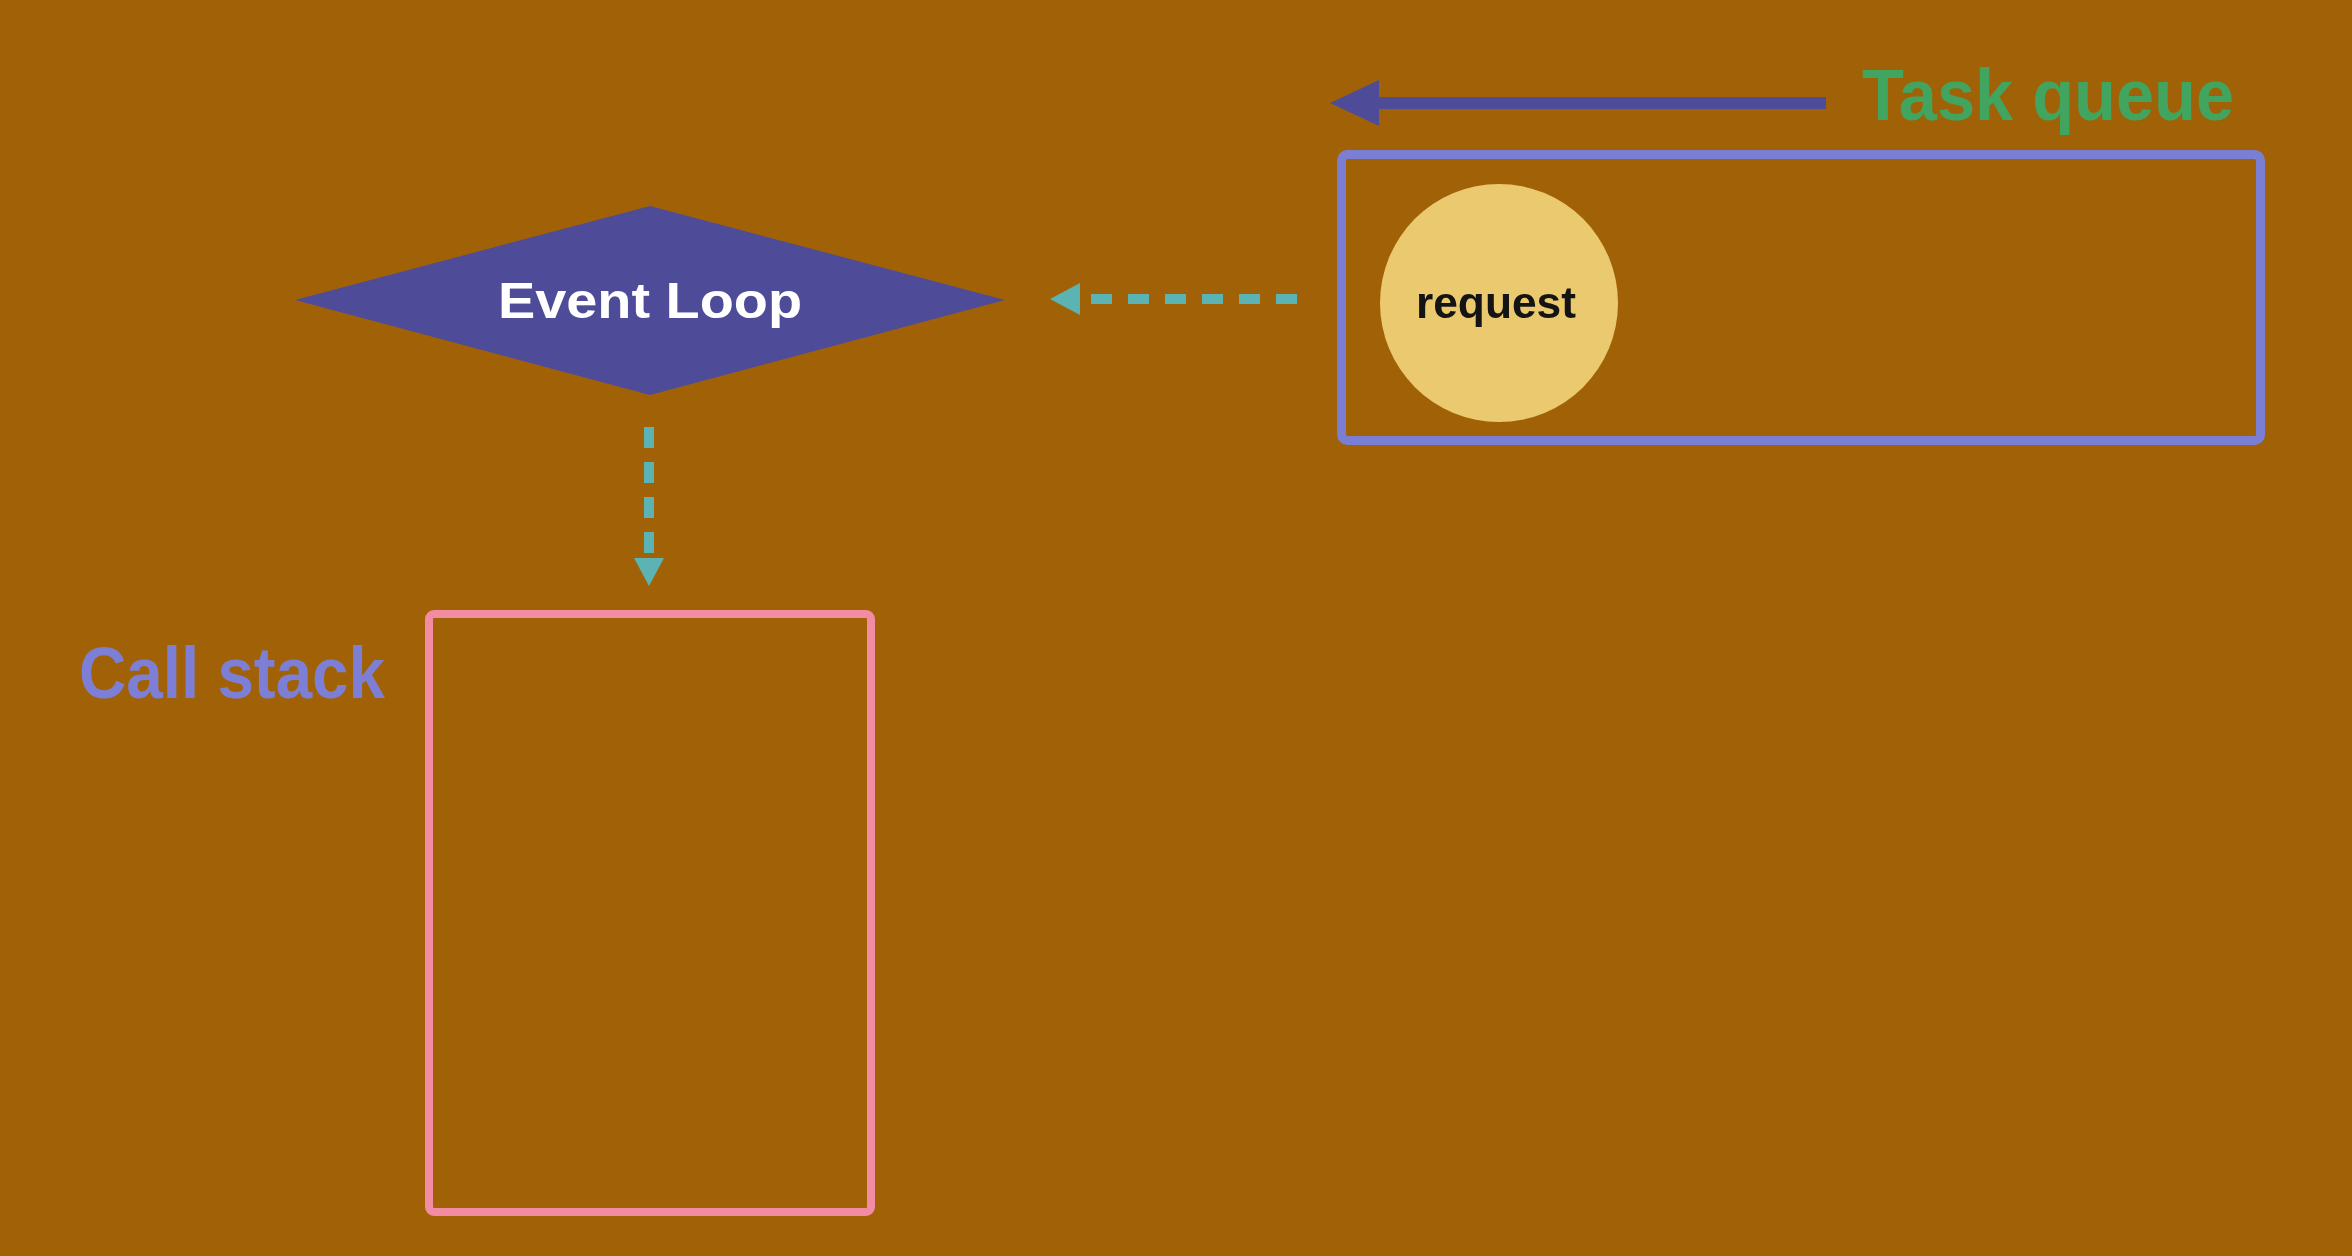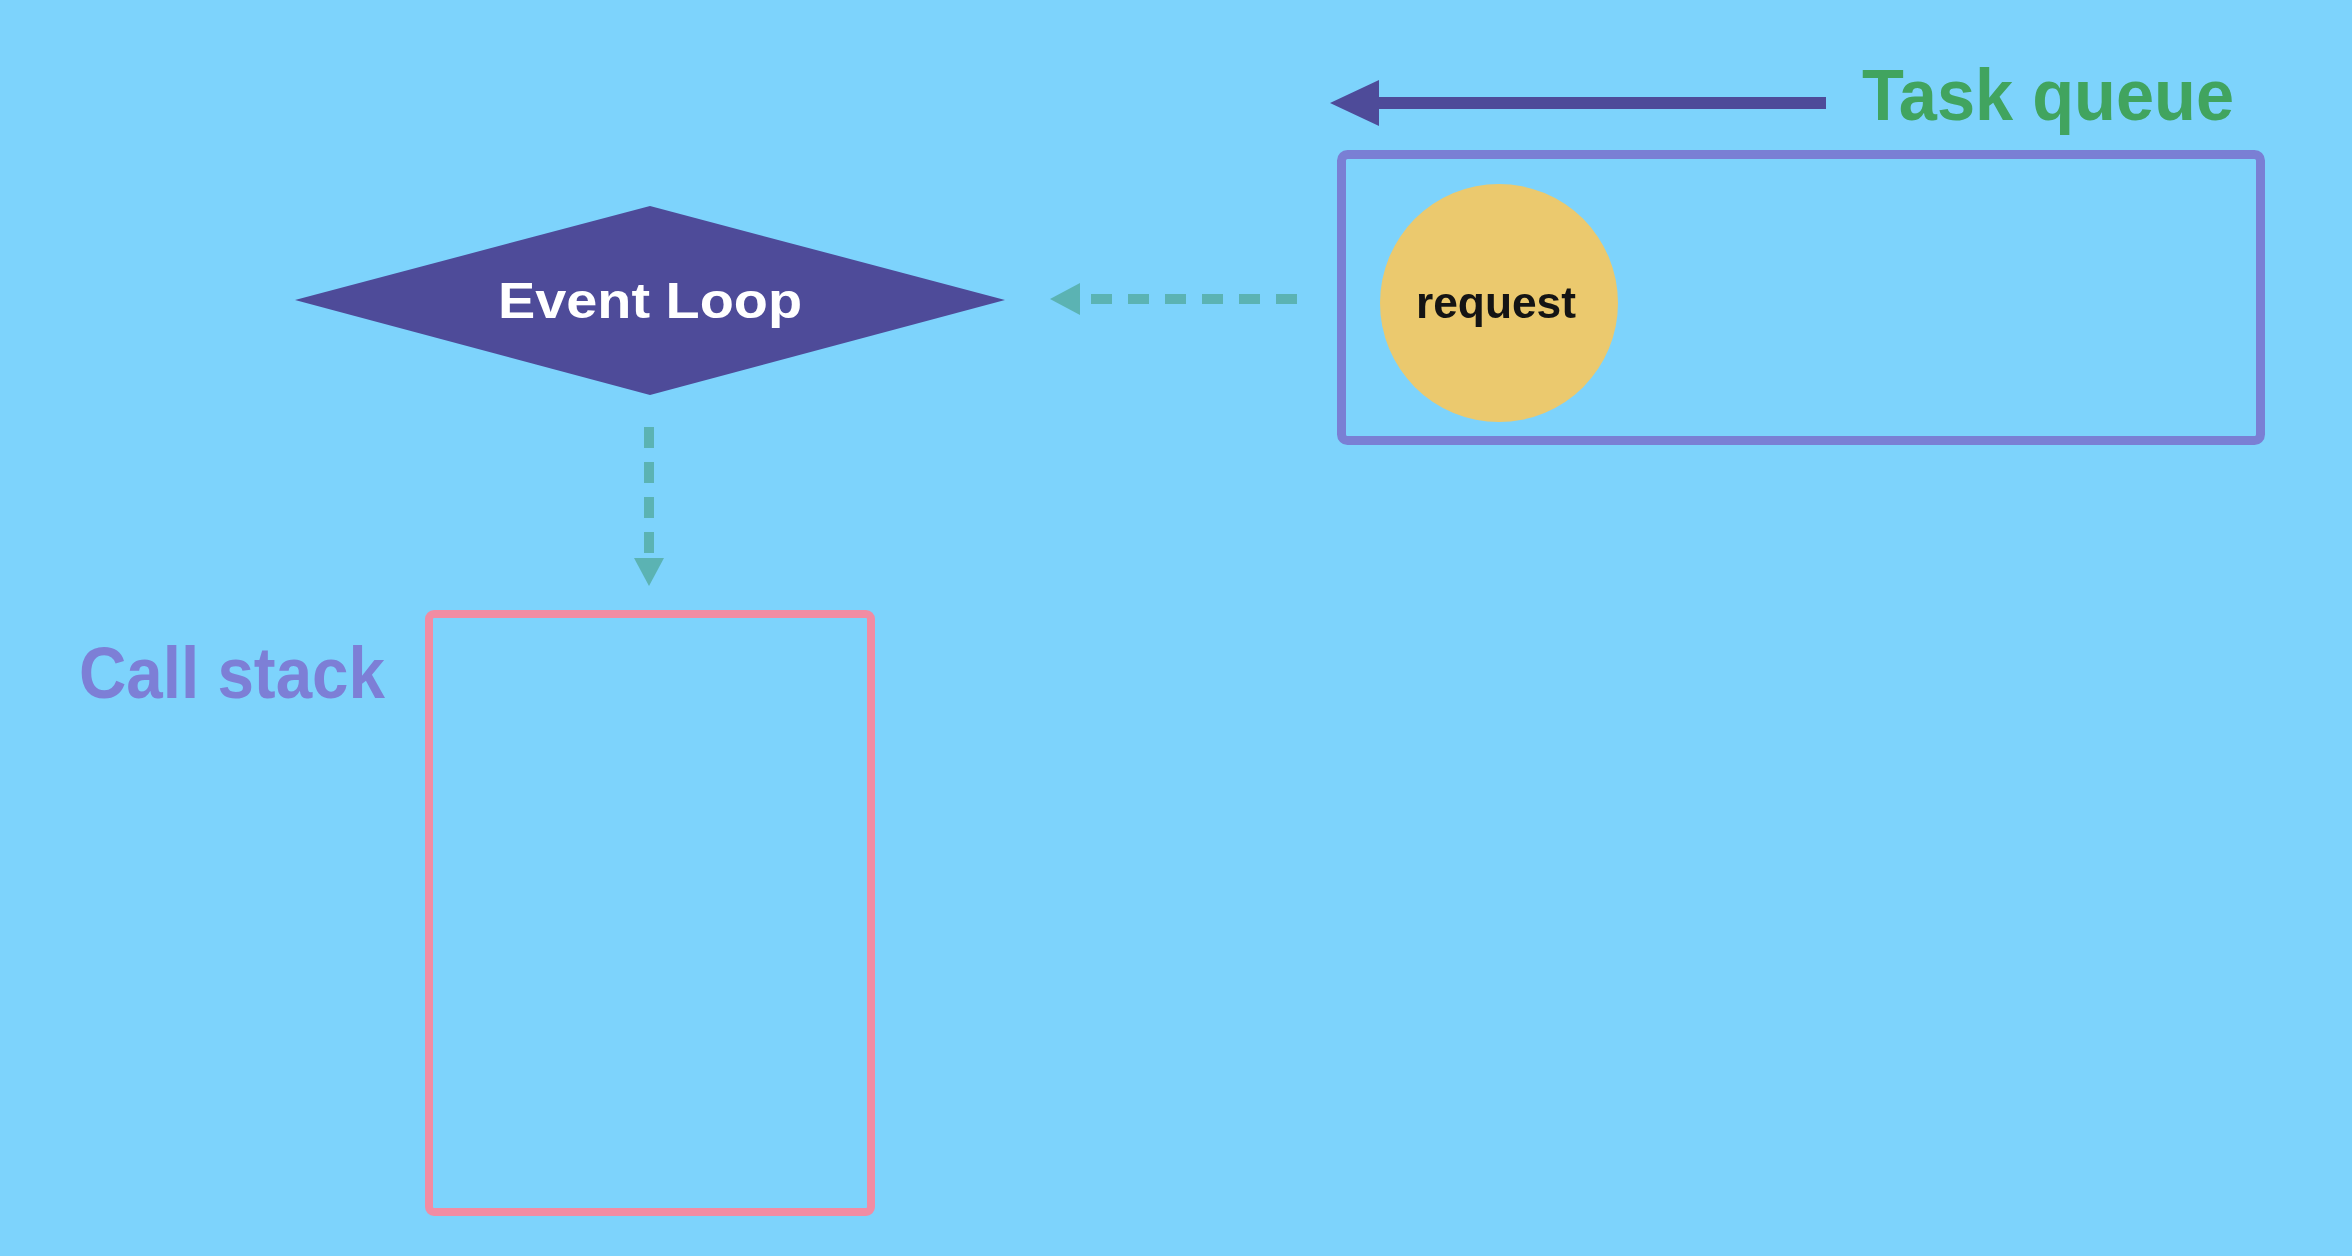--- a/index.html
+++ b/index.html
@@ -5,21 +5,21 @@
   html, body {
     margin: 0;
     padding: 0;
     background: #ffffff;
     font-family: "Liberation Sans", sans-serif;
   }
   .canvas {
     position: relative;
     width: 2352px;
     height: 1256px;
-    background: #7dd3fc;
+    background: #a16207;
     overflow: hidden;
     text-decoration: underline;
   }
   svg.diagram {
     position: absolute;
     left: 0;
     top: 0;
     width: 2352px;
     height: 1256px;
     display: block;

